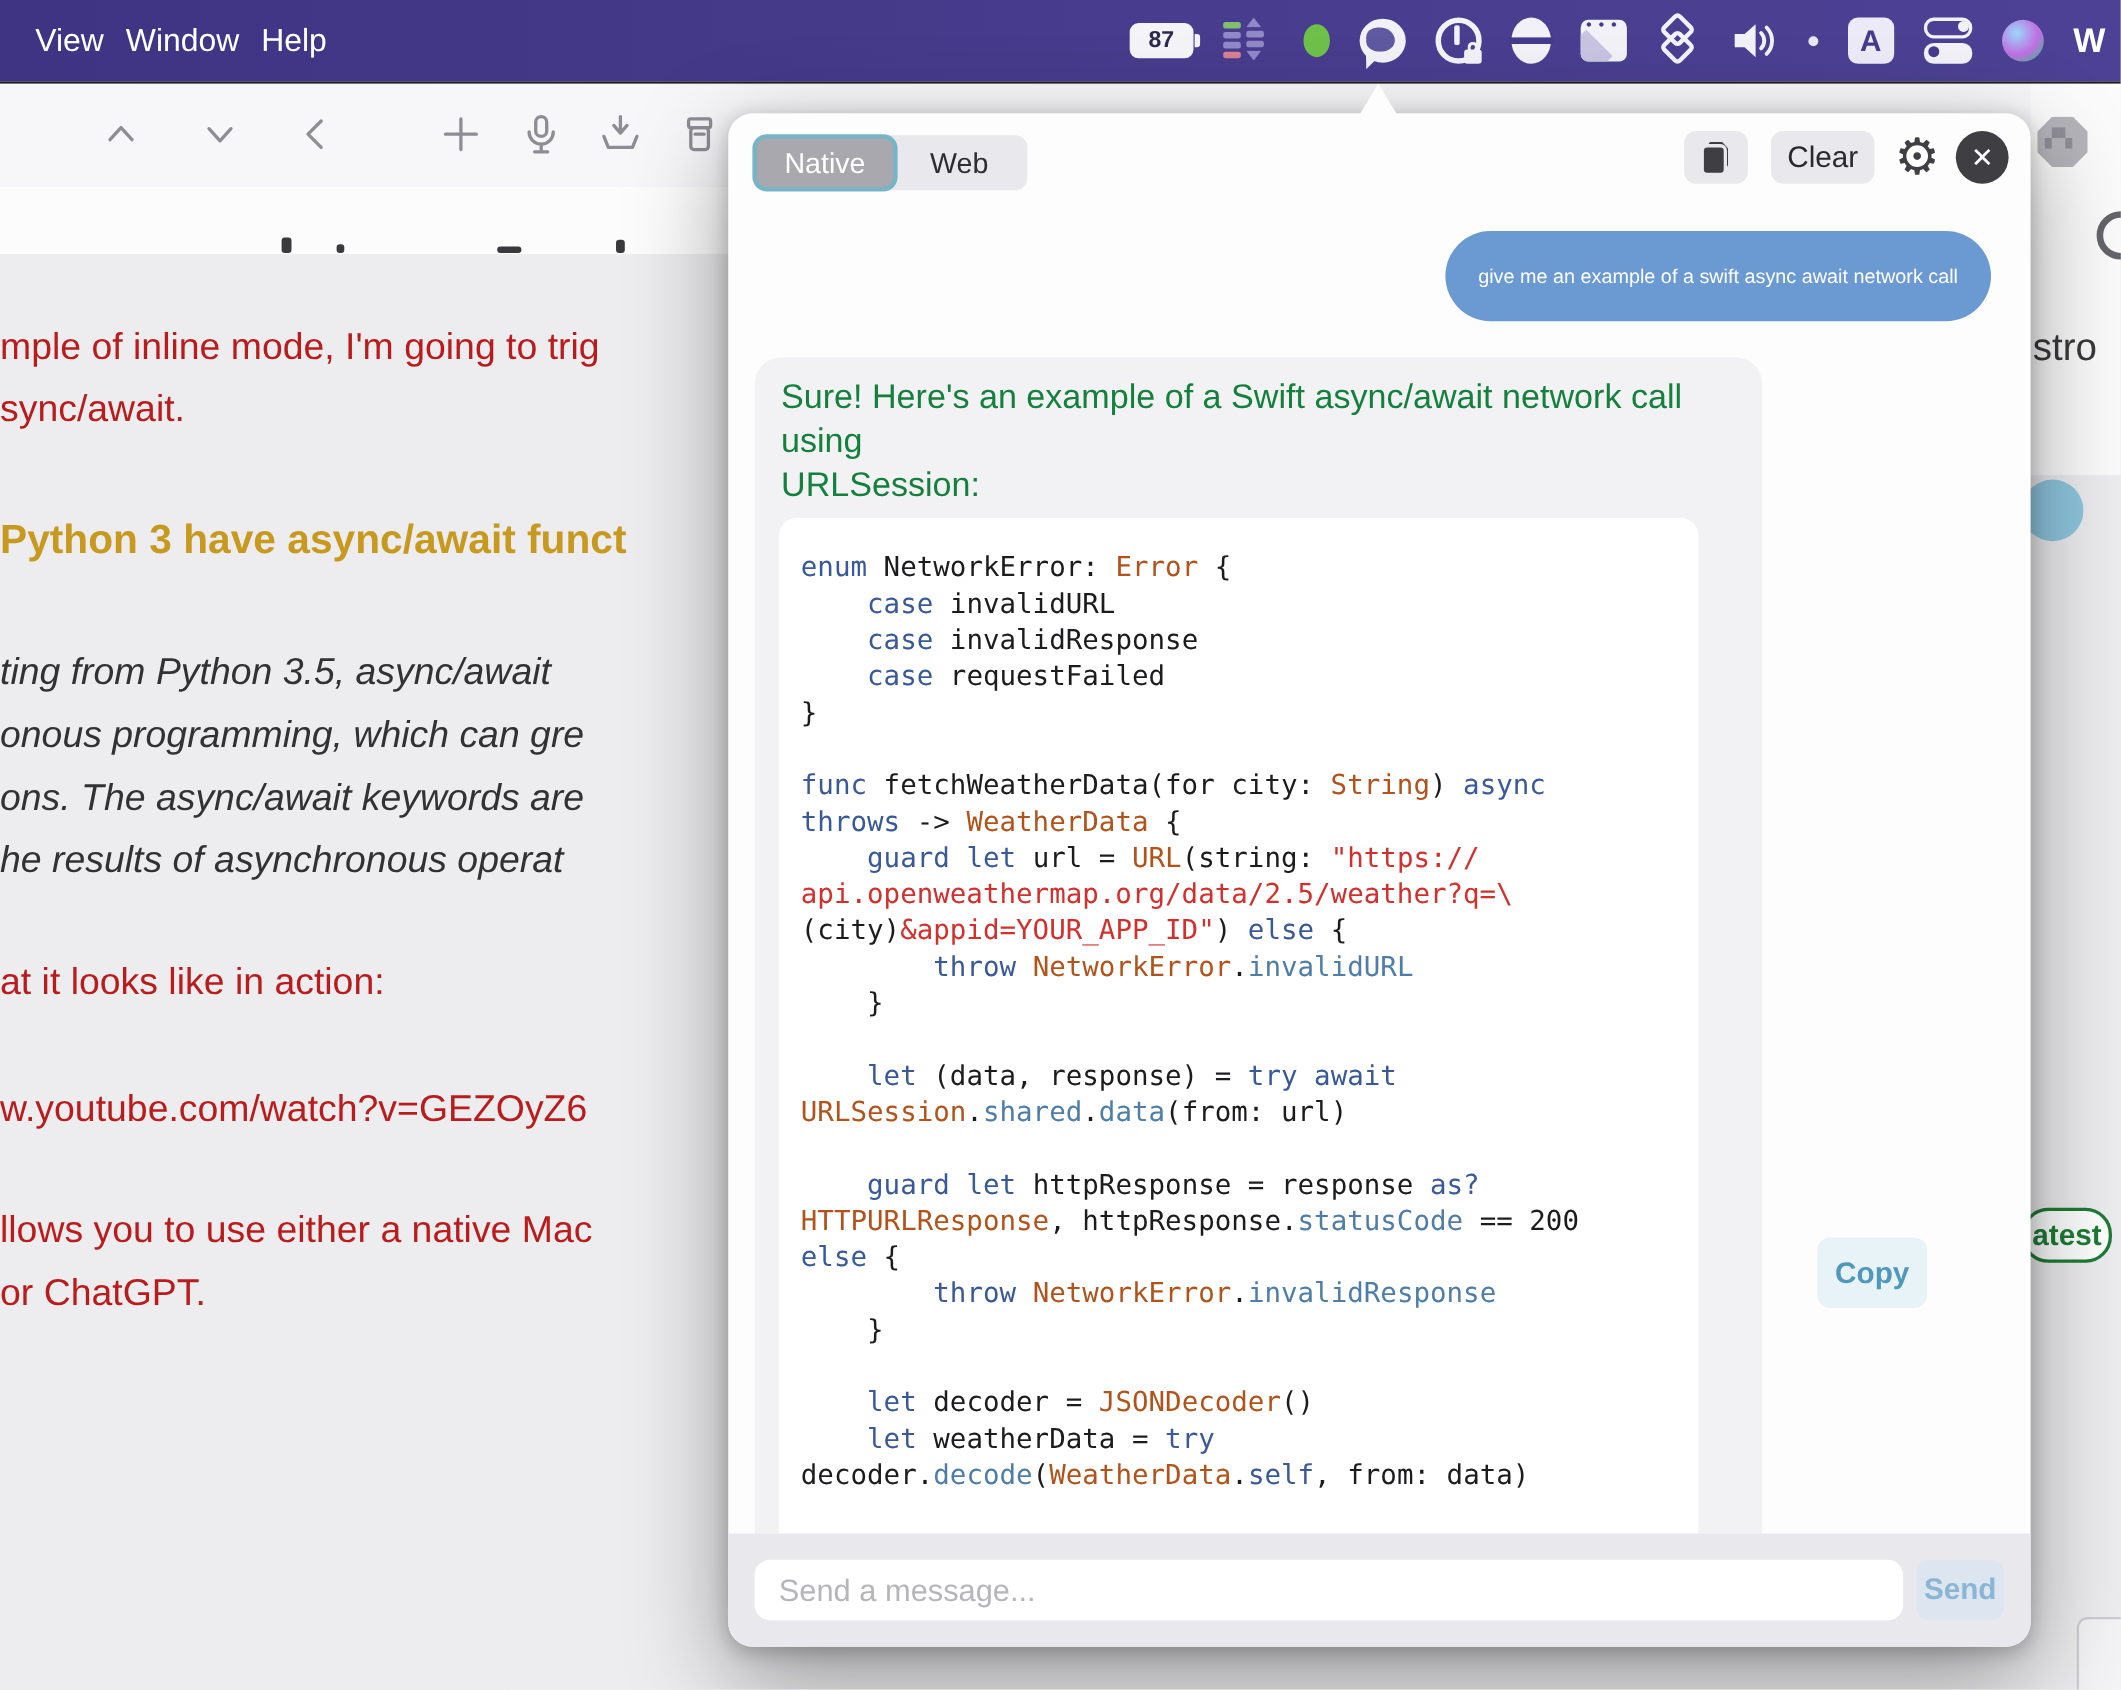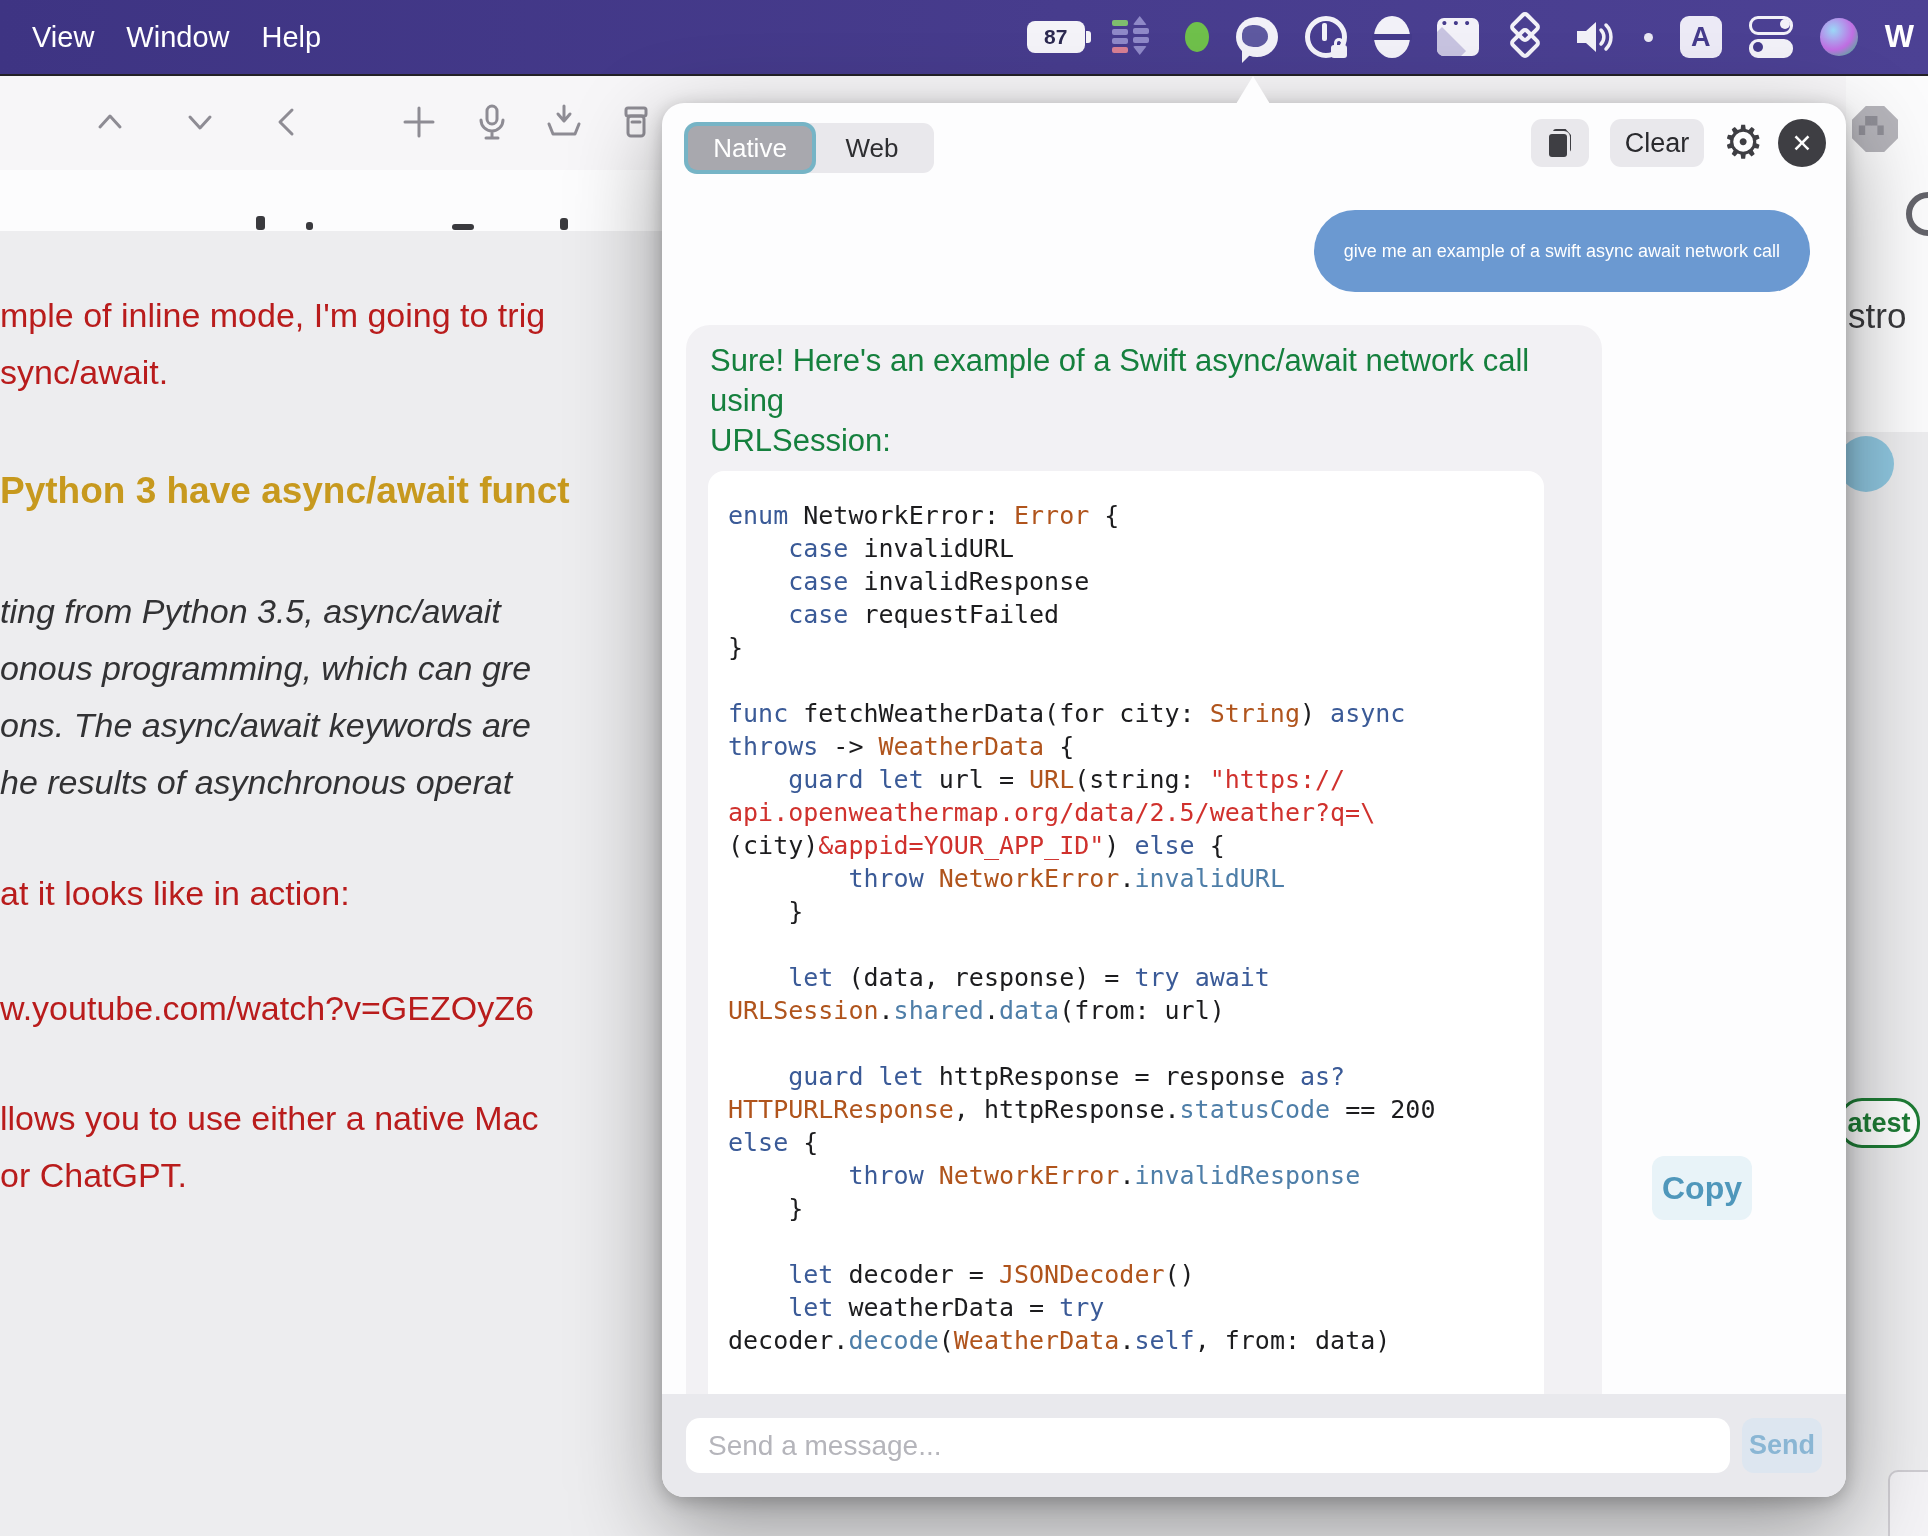--- a/index.html
+++ b/index.html
@@ -1,21 +1,21 @@
 <!DOCTYPE html>
 <html><head>
 <meta charset="utf-8">
 <style>
   html,body{margin:0;padding:0;width:1928px;height:1536px;overflow:hidden;
     font-family:"Liberation Sans",sans-serif;background:#ededef;position:relative;}
 
   
   .menubar{position:absolute;left:0;top:0;width:1928px;height:74px;z-index:30;
     background:linear-gradient(90deg,#3e3483,#473c8d 55%,#4c4194);display:flex;align-items:center;}
-  .menu-items{display:flex;gap:32px;padding-left:32px;}
+  .menu-items{display:flex;gap:20px;padding-left:32px;}
   .menu-item{color:#fff;font-size:29px;font-weight:500;}
   .menu-status{margin-left:auto;display:flex;align-items:center;gap:27px;padding-right:14px;}
   .batt{width:58px;height:32px;background:#f4f3f8;border-radius:8px;display:flex;align-items:center;justify-content:center;
     font-size:21px;font-weight:bold;color:#2c2950;position:relative;}
   .batt:after{content:"";position:absolute;right:-6px;top:10px;width:5px;height:12px;background:#f4f3f8;border-radius:0 3px 3px 0;}
   .act{width:46px;height:42px;position:relative;}
   .act i{position:absolute;border-radius:2px;}
   .greendot{width:24px;height:30px;border-radius:50%;background:#6fc04b;}
   .bub{width:42px;height:40px;background:#f2f1f8;border-radius:50% 50% 50% 50%;position:relative;}
   .bub:before{content:"";position:absolute;left:6px;top:8px;width:26px;height:22px;background:#5e59a0;border-radius:46% 60% 55% 50%;}
@@ -96,21 +96,21 @@
   .asst-bubble{position:absolute;top:145px;left:24px;width:916px;height:1400px;background:#f2f1f4;border-radius:24px;
     padding:16px 24px;box-sizing:border-box;}
   .intro{font-size:31px;line-height:40px;color:#15803d;}
   .codeblock{margin-top:10px;margin-left:-2px;width:836px;background:#fff;border-radius:16px;padding:28px 20px;box-sizing:border-box;}
   .code-line{font-family:"DejaVu Sans Mono",monospace;font-size:25px;line-height:33px;white-space:pre;color:#1c1c1e;}
   .tk-k{color:#3a5a97;}
   .tk-t{color:#b0541c;}
   .tk-p{color:#4e7ea8;}
   .tk-s{color:#d0312d;}
   .copy-btn{position:absolute;left:990px;top:1022px;width:100px;height:64px;background:#e8f3f8;border-radius:12px;
-    color:#4f97bb;font-size:32px;font-weight:600;display:flex;align-items:center;justify-content:center;z-index:5;margin-top:31px;}
+    color:#4f97bb;font-size:27px;font-weight:600;display:flex;align-items:center;justify-content:center;z-index:5;}
   .pfooter{position:absolute;left:0;bottom:0;width:1184px;height:103px;background:#e9e9ed;border-radius:0 0 22px 22px;}
   .msg-input{position:absolute;left:24px;top:24px;width:1044px;height:55px;background:#fff;border:none;border-radius:14px;
     padding:0 22px;font-size:28px;font-family:"Liberation Sans",sans-serif;color:#333;box-sizing:border-box;outline:none;}
   .msg-input::placeholder{color:#b5b5bb;}
   .send-btn{position:absolute;right:24px;top:24px;width:80px;height:55px;background:#dde6f0;border-radius:12px;
     color:#8ab6d4;font-size:27px;font-weight:bold;display:flex;align-items:center;justify-content:center;}
 </style>
 </head>
 <body>
 

